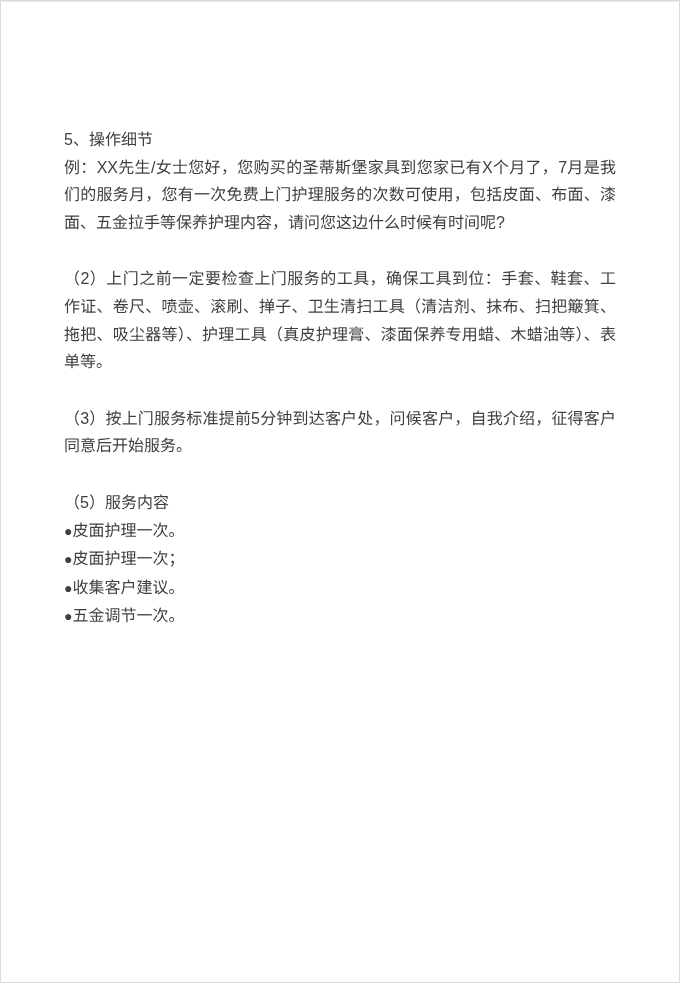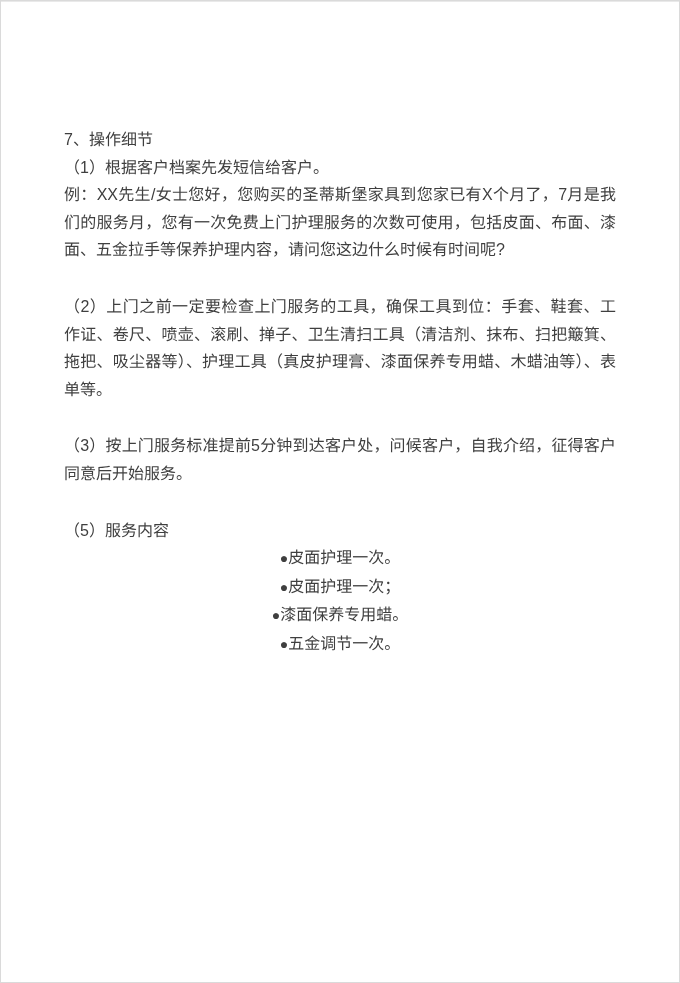--- a/index.html
+++ b/index.html
@@ -30,52 +30,50 @@
     text-align: justify;
     word-break: break-all;
   }
   .para.gap-after {
     margin-bottom: 29px;
   }
   .bullet-list {
     margin: 0 0 29px 0;
     padding: 0;
     list-style: none;
-    text-align: center;
   }
   .bullet-item {
     margin: 0;
     padding: 0;
   }
   .bullet-glyph {
     font-size: 14px;
   }
 </style>
 </head>
 <body>
 
 <div class="canvas">
   <div class="page-content">
 
-    <p class="para">7、操作细节</p>
+    <p class="para">5、操作细节</p>
 
-    <p class="para">（1）根据客户档案先发短信给客户。</p>
 
     <p class="para gap-after">例：XX先生/女士您好，您购买的圣蒂斯堡家具到您家已有X个月了，7月是我们的服务月，您有一次免费上门护理服务的次数可使用，包括皮面、布面、漆面、五金拉手等保养护理内容，请问您这边什么时候有时间呢?</p>
 
     <p class="para gap-after">（2）上门之前一定要检查上门服务的工具，确保工具到位：手套、鞋套、工作证、卷尺、喷壶、滚刷、掸子、卫生清扫工具（清洁剂、抹布、扫把簸箕、拖把、吸尘器等）、护理工具（真皮护理膏、漆面保养专用蜡、木蜡油等）、表单等。</p>
 
     <p class="para gap-after">（3）按上门服务标准提前5分钟到达客户处，问候客户，自我介绍，征得客户同意后开始服务。</p>
 
     <p class="para">（5）服务内容</p>
 
     <ul class="bullet-list">
       <li class="bullet-item"><span class="bullet-glyph">●</span><span>皮面护理一次。</span></li>
       <li class="bullet-item"><span class="bullet-glyph">●</span><span>皮面护理一次；</span></li>
-      <li class="bullet-item"><span class="bullet-glyph">●</span><span>漆面保养专用蜡。</span></li>
+      <li class="bullet-item"><span class="bullet-glyph">●</span><span>收集客户建议。</span></li>
       <li class="bullet-item"><span class="bullet-glyph">●</span><span>五金调节一次。</span></li>
     </ul>
 
 
 
 
   </div>
 </div>
 
 </body></html>

